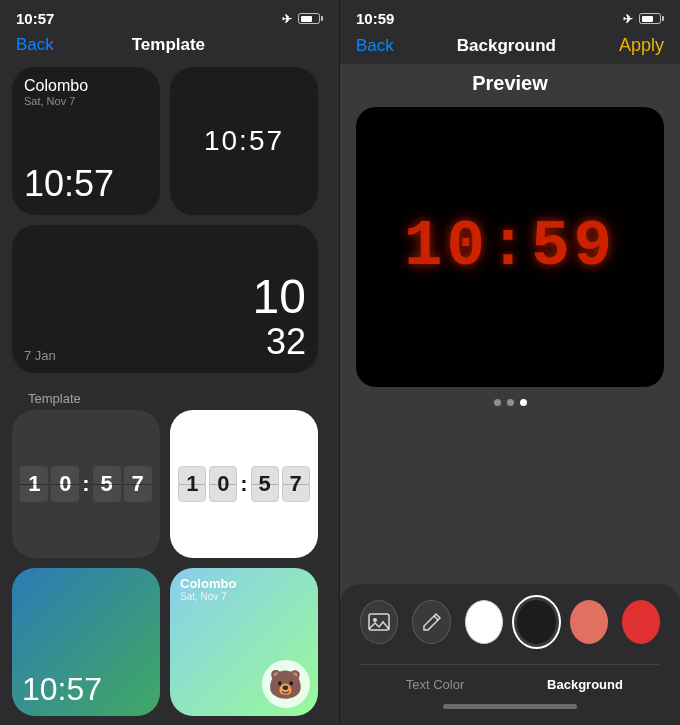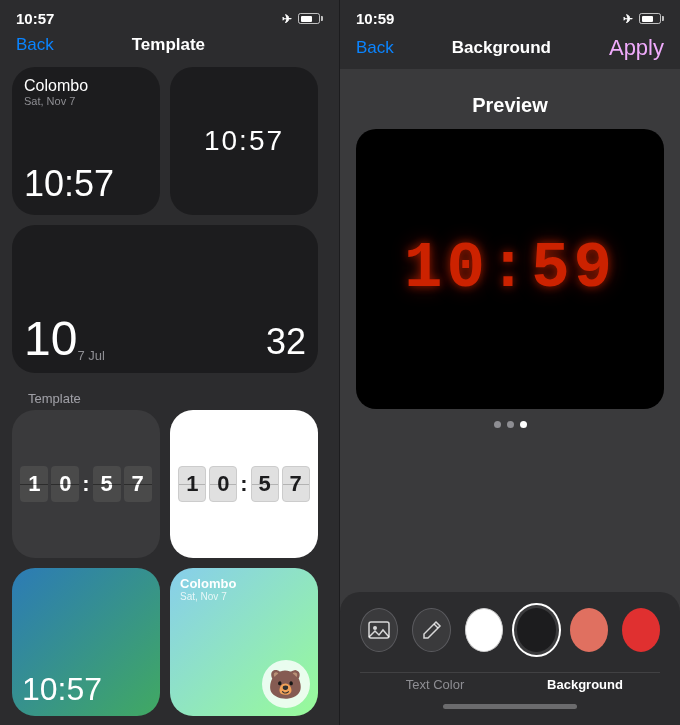--- a/index.html
+++ b/index.html
@@ -132,21 +132,21 @@
       font-size: 28px;
       font-weight: 200;
       font-variant-numeric: tabular-nums;
       letter-spacing: 2px;
     }
 
     
     .widget-flip-dark {
       padding: 10px 12px;
       display: flex;
-      flex-direction: row;
+      flex-direction: column;
       justify-content: flex-end;
       align-items: flex-end;
     }
 
     .widget-flip-dark .number-big {
       color: white;
       font-size: 48px;
       font-weight: 300;
       line-height: 1;
     }
@@ -300,21 +300,21 @@
 
     .right-panel .nav-bar {
       background: #2c2c2e;
     }
 
     .preview-label {
       text-align: center;
       color: white;
       font-size: 20px;
       font-weight: 600;
-      padding: 25px 0 12px;
+      padding: 8px 0 12px;
       background: #3a3a3c;
     }
 
     .preview-area {
       background: #3a3a3c;
       padding: 0 16px;
       flex: 1;
       display: flex;
       flex-direction: column;
     }
@@ -391,21 +391,21 @@
 
     .color-swatch.selected {
       box-shadow: 0 0 0 3px #3a3a3c, 0 0 0 5px white;
     }
 
     .tab-bar {
       display: flex;
       justify-content: center;
       gap: 0;
       border-top: 1px solid rgba(255,255,255,0.1);
-      padding-top: 0;
+      padding-top: 8px;
     }
 
     .tab-item {
       flex: 1;
       text-align: center;
       color: #8e8e93;
       font-size: 13px;
       padding: 4px 0;
       cursor: pointer;
     }
@@ -505,21 +505,21 @@
 
       <div class="widget widget-small widget-digital">
         <div class="time-display">10:57</div>
       </div>
     </div>
 
     <div class="row-2col">
       <div class="widget widget-full widget-flip-dark">
         <div class="number-big">10</div>
         <div class="bottom-row">
-          <span class="date-text">7 Jul</span>
+          <span class="date-text">7 Jan</span>
           <span class="minutes">32</span>
         </div>
       </div>
     </div>
 
     <div class="section-label">Template</div>
 
     <div class="row-2col">
 
       <div class="widget widget-small widget-flip-template">
@@ -573,21 +573,21 @@
           <div class="battery-fill"></div>
         </div>
         <div class="battery-tip"></div>
       </div>
     </div>
   </div>
 
   <div class="nav-bar" style="background:#2c2c2e;">
     <span class="nav-back">Back</span>
     <span class="nav-title">Background</span>
-    <span style="color:#f0abfc;font-size:22px;">Apply</span>
+    <span style="color:#eab308;font-size:18px;">Apply</span>
   </div>
 
   <div class="preview-label">Preview</div>
 
   <div class="preview-area">
     <div class="clock-preview">
       <div class="led-time">10:59</div>
     </div>
 
     <div class="page-dots">

